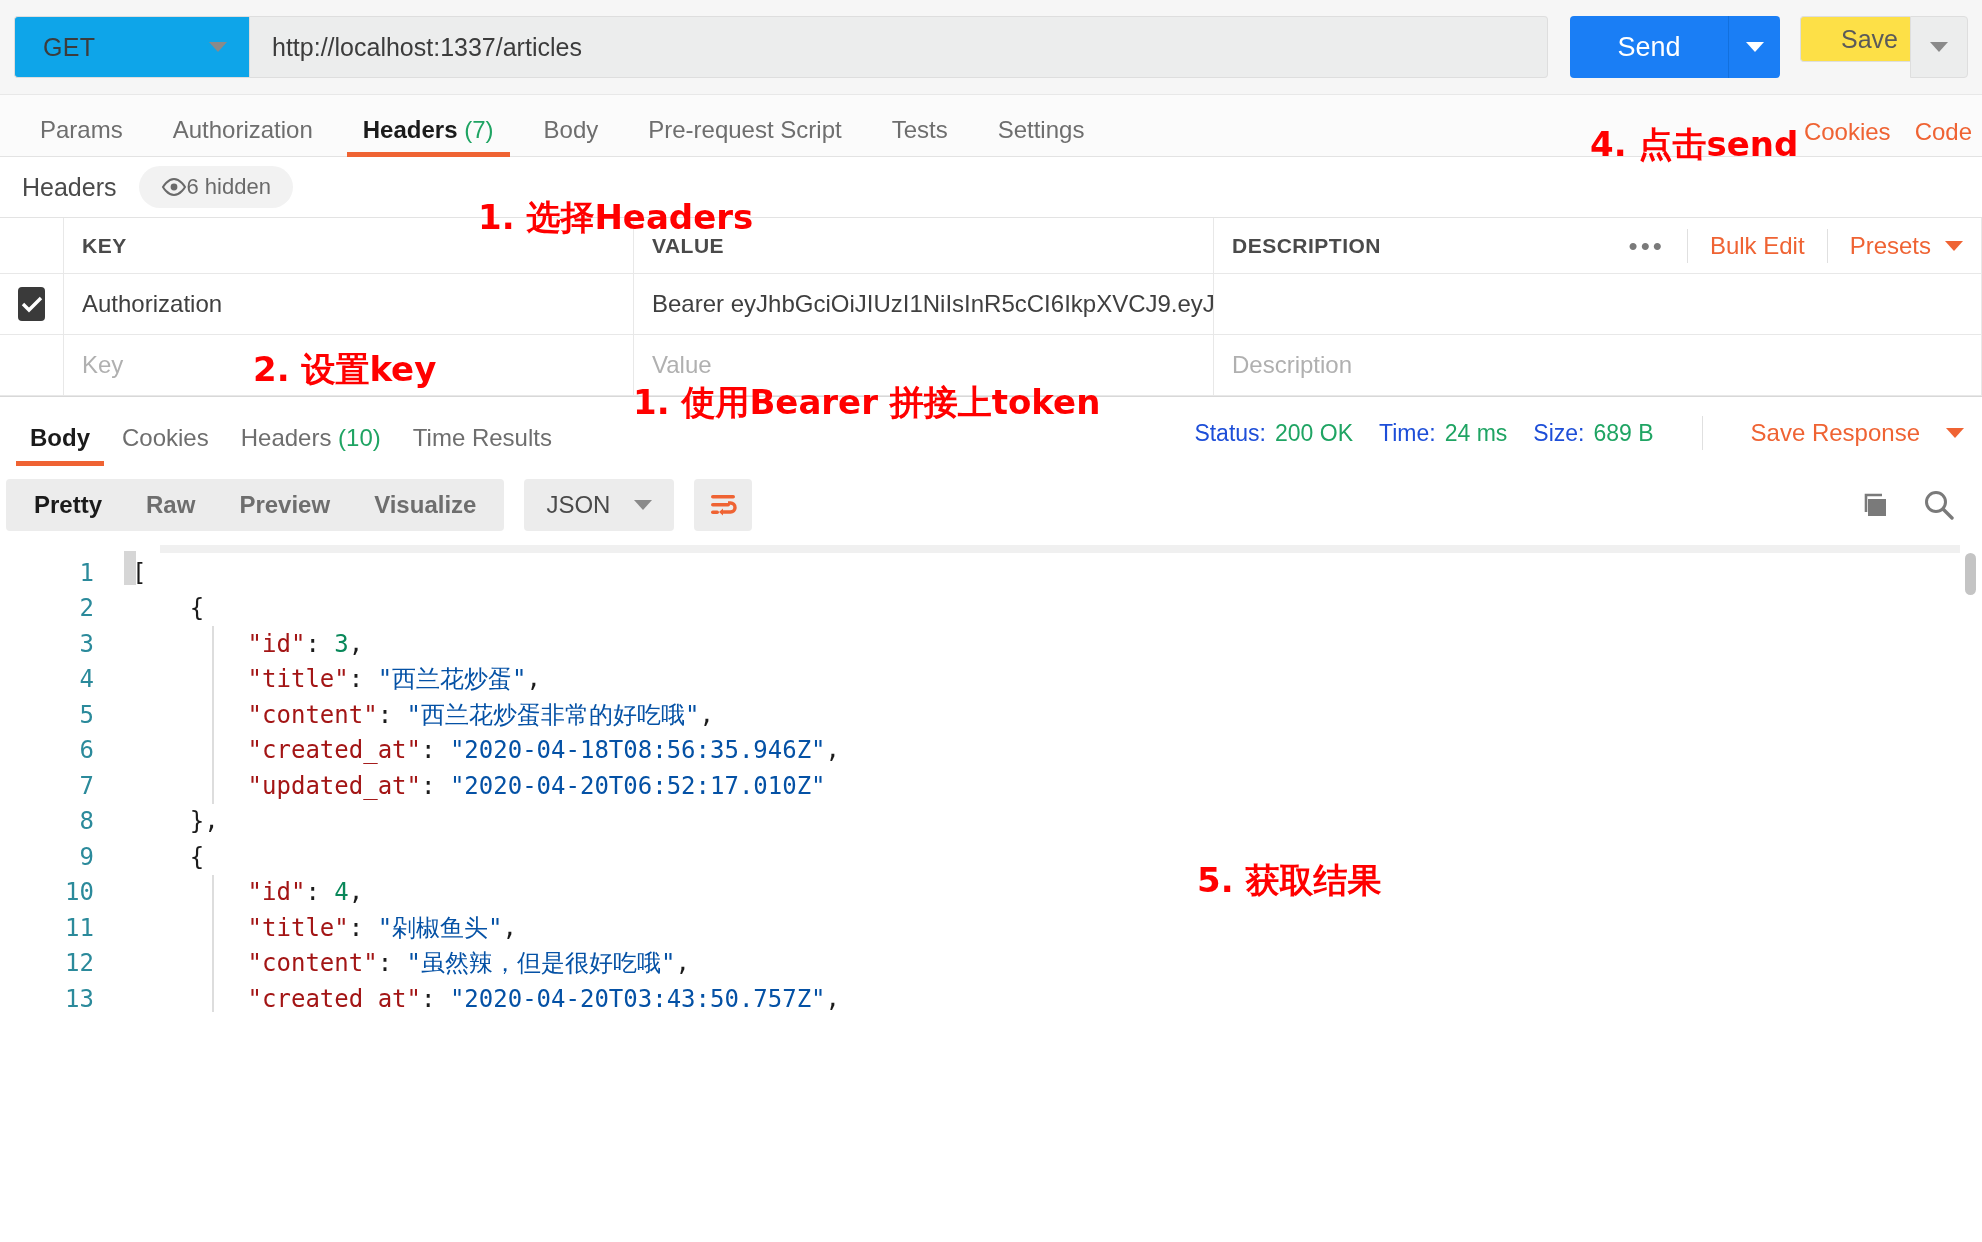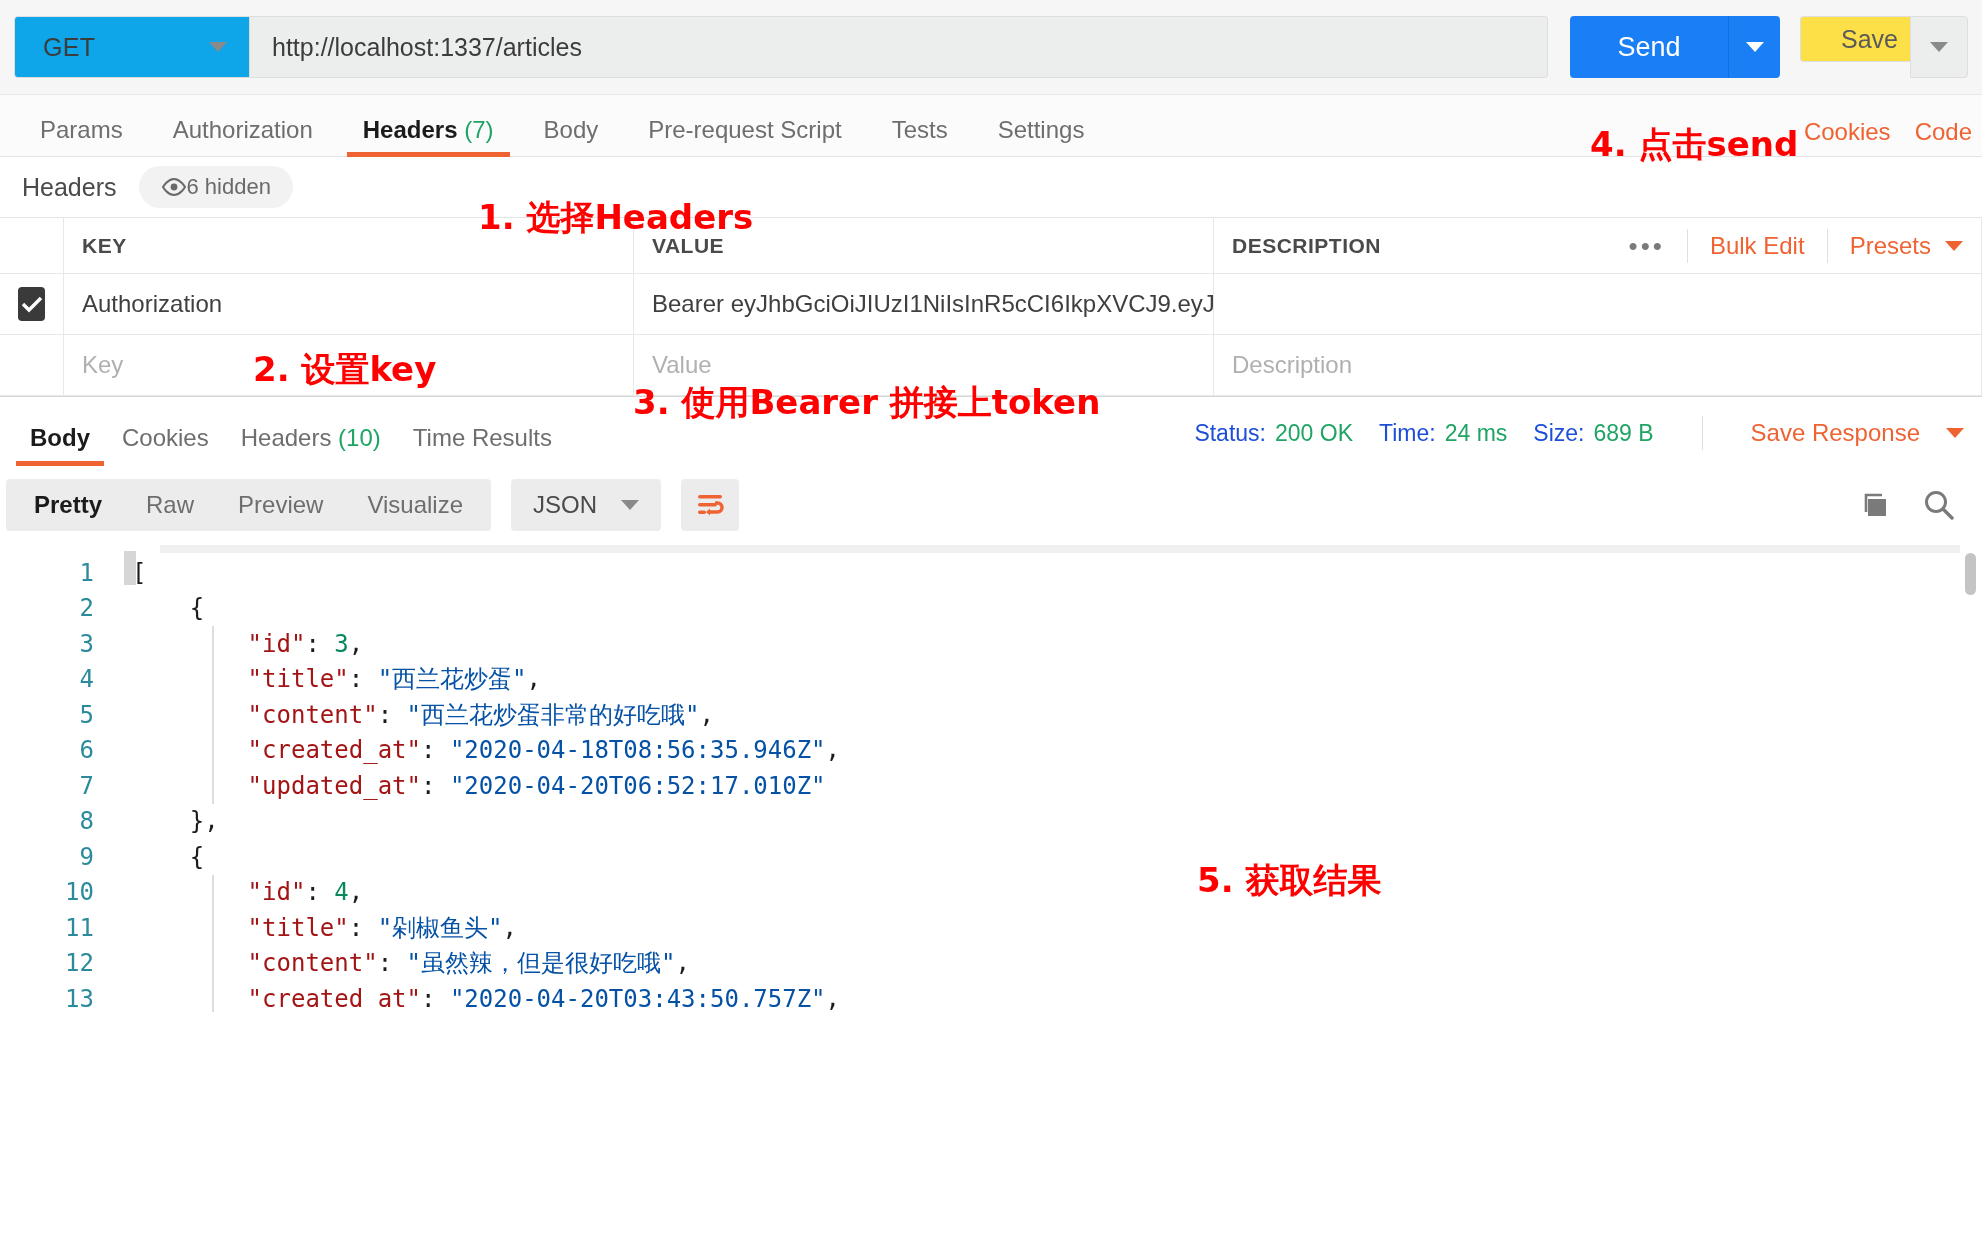--- a/index.html
+++ b/index.html
@@ -234,21 +234,21 @@
   .seg {
     background: #ececec;
     border-radius: 4px;
     height: 52px;
     display: flex; align-items: center;
     padding: 0 6px;
     margin-right: 20px;
   }
   .seg-item {
     font-size: 24px; color: #6e6e6e;
-    padding: 0 22px; cursor: pointer;
+    padding: 0 22px; cursor: pointer; font-weight: bold;
   }
   .seg-item.active { color: #1b1b1b; font-weight: bold; }
   .fmt-select {
     background: #ececec; border-radius: 4px;
     height: 52px; display: flex; align-items: center;
     gap: 24px; padding: 0 22px; margin-right: 20px; cursor: pointer;
   }
   .fmt-label { font-size: 24px; color: #4a4a4a; }
   .wrap-btn {
     background: #ececec; border-radius: 4px;
@@ -521,16 +521,16 @@
       <div class="code-line"><span class="ln">12</span><span class="code-text"><span class="tok-pun">        </span><span class="tok-key">"content"</span><span class="tok-pun">: </span><span class="tok-str">"虽然辣，但是很好吃哦"</span><span class="tok-pun">,</span></span></div>
       <div class="code-line"><span class="ln">13</span><span class="code-text"><span class="tok-pun">        </span><span class="tok-key">"created_at"</span><span class="tok-pun">: </span><span class="tok-str">"2020-04-20T03:43:50.757Z"</span><span class="tok-pun">,</span></span></div>
     </div>
 <div class="gutter-bar" style="top: 81px; height: 177.5px;"></div>
     <div class="gutter-bar" style="top: 329.5px; height: 177.5px;"></div>
   </div>
 
 <div id="annotation-layer">
     <div class="anno" style="left: 478px; top: 195px; font-size: 34px;">1. 选择Headers</div>
     <div class="anno" style="left: 253px; top: 347px; font-size: 34px;">2. 设置key</div>
-    <div class="anno" style="left: 633px; top: 380px; font-size: 34px;">3. 使用Bearer 拼接上token</div>
+    <div class="anno" style="left: 633px; top: 380px; font-size: 34px;">1. 使用Bearer 拼接上token</div>
     <div class="anno" style="left: 1590px; top: 122px; font-size: 34px;">4. 点击send</div>
     <div class="anno" style="left: 1197px; top: 858px; font-size: 34px;">5. 获取结果</div>
   </div>
 
 </body></html>

